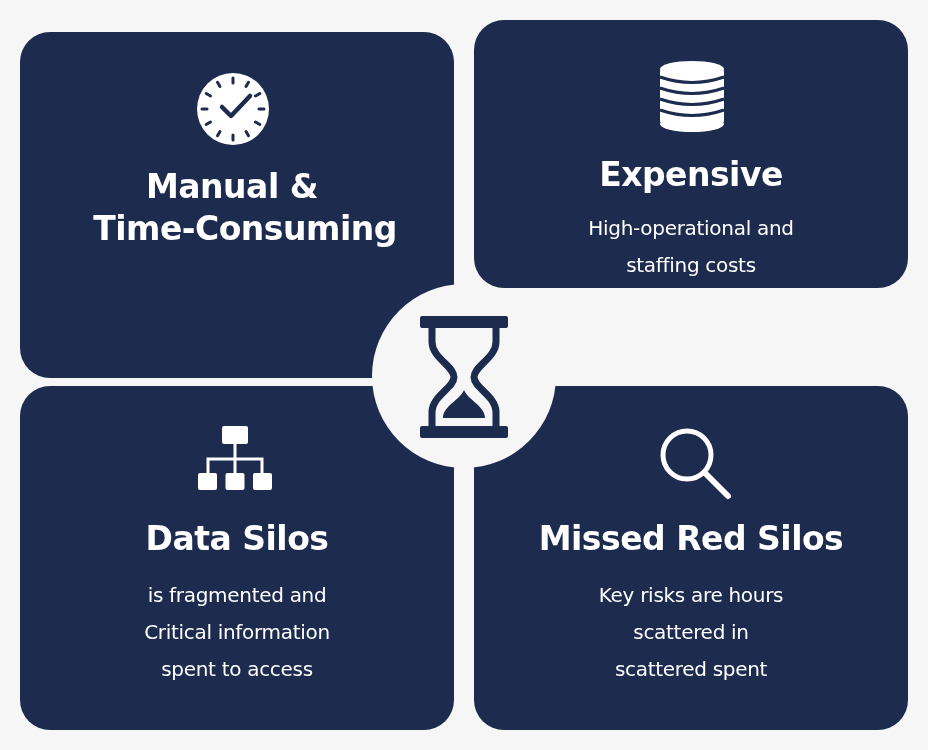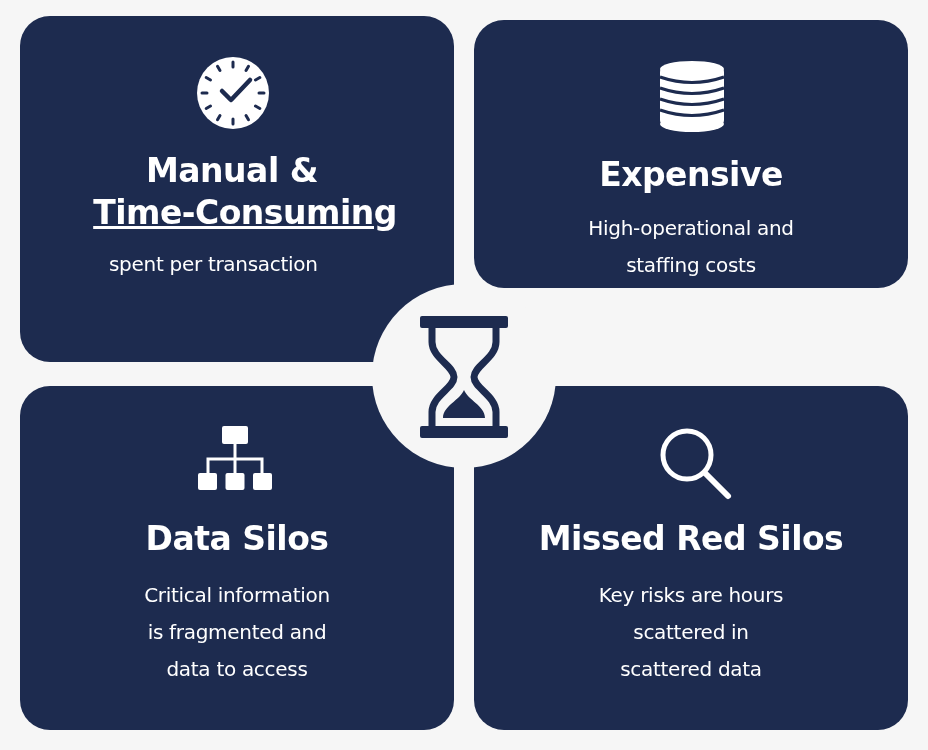--- a/index.html
+++ b/index.html
@@ -4,21 +4,21 @@
 <style>
   html, body { margin:0; padding:0; }
   body {
     width:928px; height:750px; background:#f6f6f6; position:relative; overflow:hidden;
     font-family:"DejaVu Sans", "Liberation Sans", sans-serif;
   }
   .card {
     position:absolute; background:#1d2b4f; border-radius:30px; color:#fff;
     box-sizing:border-box; text-align:center;
   }
-  #card-tl { left:20px; top:16px; width:434px; height:346px; }
+  #card-tl { left:20px; top:32px; width:434px; height:346px; }
   #card-tr { left:474px; top:20px; width:434px; height:268px; }
   #card-bl { left:20px; top:386px; width:434px; height:344px;padding-left:20px; }
   #card-br { left:474px; top:386px; width:434px; height:344px; }
 
   .icon { position:absolute; }
   .title {
     position:absolute; left:0; right:0; font-size:33px; font-weight:bold; line-height:42px;
     letter-spacing:-0.5px;
   }
   .desc {
@@ -49,24 +49,23 @@
       <line x1="52.5" y1="63.8" x2="50" y2="59.5"></line>
       <line x1="21.5" y1="63.8" x2="24" y2="59.5"></line>
       <line x1="10.2" y1="52.5" x2="14.5" y2="50"></line>
       <line x1="10.2" y1="21.5" x2="14.5" y2="24"></line>
       <line x1="21.5" y1="10.2" x2="24" y2="14.5"></line>
     </g>
     <path d="M26 35 L35 44 L54 24" fill="none" stroke="#1d2b4f" stroke-width="4.5" stroke-linecap="round" stroke-linejoin="round"></path>
   </svg>
   <div class="title" style="top:134px;">
     <span class="line" style="margin-left:-10px;">Manual &amp;</span>
-    <span class="line" style="margin-left:16px;text-decoration:underline;">Time-Consuming</span>
+    <span class="line" style="margin-left:16px;">Time-Consuming</span>
   </div>
   <div class="desc" style="top:230px; text-align:left; left:80px;">
-    <span class="line" style="margin-left:9px;">spent per transaction</span>
   </div>
 </div>
 
 <div class="card" id="card-tr">
   <svg class="icon" style="left:184px; top:40px;" width="68" height="72" viewBox="0 0 68 72">
     <rect x="2" y="8" width="64" height="56" rx="4" fill="#ffffff"></rect>
     <ellipse cx="34" cy="64" rx="32" ry="8" fill="#ffffff"></ellipse>
     <ellipse cx="34" cy="9" rx="32" ry="8" fill="#ffffff"></ellipse>
     <g fill="none" stroke="#1d2b4f" stroke-width="3">
       <path d="M2 17 Q34 28 66 17"></path>
@@ -92,38 +91,38 @@
       <path d="M10 50 V35 H64 V50"></path>
     </g>
     <rect x="0" y="49" width="19" height="17" rx="2" fill="#ffffff"></rect>
     <rect x="27.5" y="49" width="19" height="17" rx="2" fill="#ffffff"></rect>
     <rect x="55" y="49" width="19" height="17" rx="2" fill="#ffffff"></rect>
   </svg>
   <div class="title" style="top:132px;">
     <span class="line">Data Silos</span>
   </div>
   <div class="desc" style="top:191px;">
+    <span class="line">is fragmented and</span>
     <span class="line">Critical information</span>
-    <span class="line">is fragmented and</span>
-    <span class="line">data to access</span>
+    <span class="line">spent to access</span>
   </div>
 </div>
 
 <div class="card" id="card-br">
   <svg class="icon" style="left:184px; top:40px;" width="76" height="76" viewBox="0 0 76 76">
     <circle cx="29" cy="29" r="24" fill="none" stroke="#ffffff" stroke-width="5"></circle>
     <line x1="47" y1="47" x2="70" y2="70" stroke="#ffffff" stroke-width="6" stroke-linecap="round"></line>
   </svg>
   <div class="title" style="top:132px;">
     <span class="line">Missed Red Silos</span>
   </div>
   <div class="desc" style="top:191px;">
     <span class="line">Key risks are hours</span>
     <span class="line">scattered in</span>
-    <span class="line">scattered data</span>
+    <span class="line">scattered spent</span>
   </div>
 </div>
 
 <div id="center-hub">
   <svg width="96" height="126" viewBox="0 0 96 126">
     <rect x="4" y="2" width="88" height="12" rx="2" fill="#1d2b4f"></rect>
     <rect x="4" y="112" width="88" height="12" rx="2" fill="#1d2b4f"></rect>
     <path d="M16 14 V28 C16 44 38 52 38 63 C38 74 16 82 16 98 V112" fill="none" stroke="#1d2b4f" stroke-width="7"></path>
     <path d="M80 14 V28 C80 44 58 52 58 63 C58 74 80 82 80 98 V112" fill="none" stroke="#1d2b4f" stroke-width="7"></path>
     <path d="M27 104 C27 92 44 86 48 76 C52 86 69 92 69 104 Z" fill="#1d2b4f"></path>

